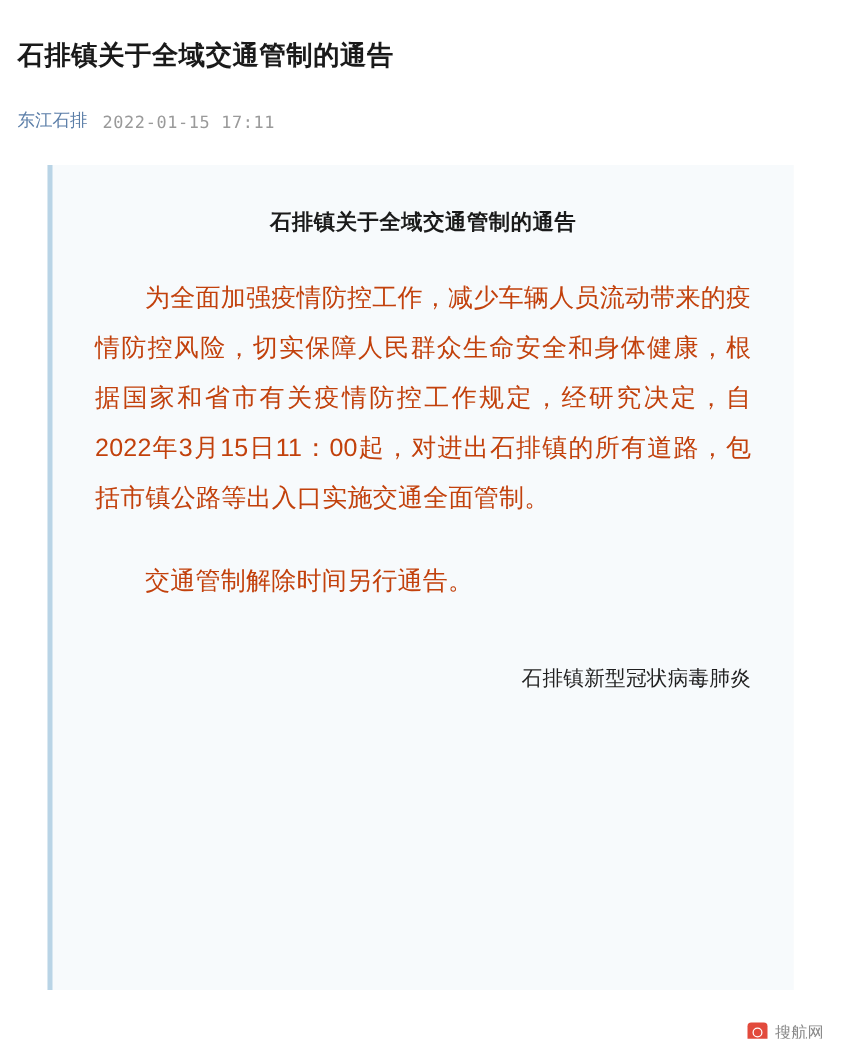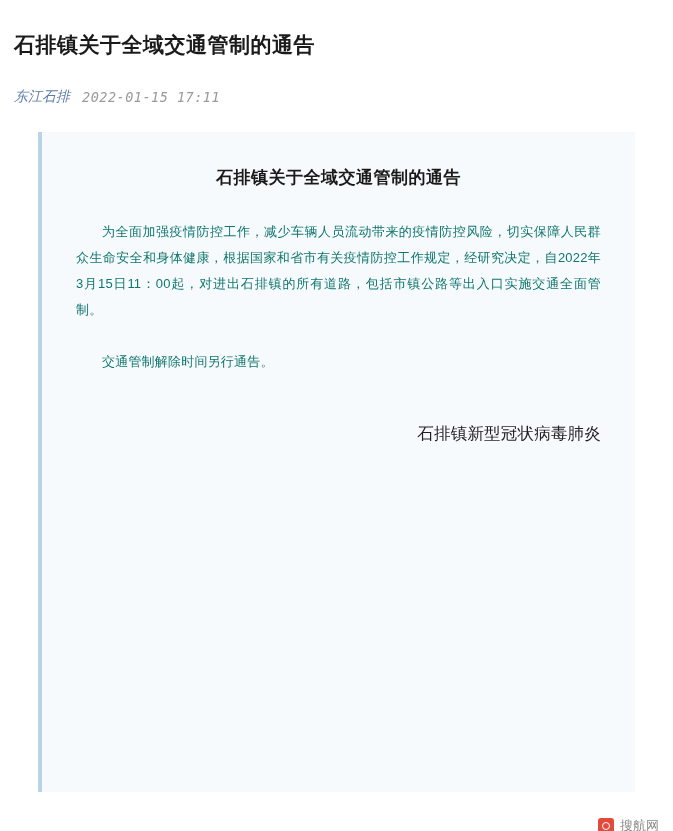--- a/index.html
+++ b/index.html
@@ -24,25 +24,24 @@
   .article-title {
     font-size: 21px;
     font-weight: bold;
     color: #1a1a1a;
     letter-spacing: 0.5px;
     padding: 16px 14px 0 14px;
     line-height: 1.4;
   }
   .meta-row {
     display: flex;
-    align-items: center;
+    align-items: flex-end;
     gap: 12px;
     padding: 14px 8px 0 14px;
     font-size: 14px;
-    font-style: italic;
   }
   .meta-source {
     color: #5b7ea8;
   }
   .meta-date {
     color: #9a9a9a;
     font-family: "DejaVu Sans Mono", monospace;
     font-size: 13.5px;
     letter-spacing: 0.5px;
   }
@@ -56,41 +55,42 @@
   }
   .notice-title {
     text-align: center;
     font-size: 17px;
     font-weight: bold;
     color: #1a1a1a;
     letter-spacing: 0.5px;
     margin-bottom: 30px;
   }
   .notice-para {
-    font-size: 13px;
+    font-size: 20px;
     line-height: 2.0;
-    color: #0f766e;
+    color: #c2410c;
     text-align: justify;
     text-indent: 2em;
     margin: 0 0 26px 0;
     letter-spacing: 0.2px;
   }
   .notice-para:last-of-type {
     margin-bottom: 0;
   }
   .sign-block {
     margin-top: 42px;
     text-align: right;
     font-size: 16.5px;
     line-height: 2.0;
     color: #1f1f1f;
     letter-spacing: 0.2px;
   }
   .sign-line {
     display: block;
+    font-family: Liberation Mono, monospace;
   }
   .footer-brand {
     position: absolute;
     right: 14px;
     bottom: 10px;
     display: flex;
     align-items: center;
     gap: 6px;
     font-size: 13px;
     color: #8a8a8a;

